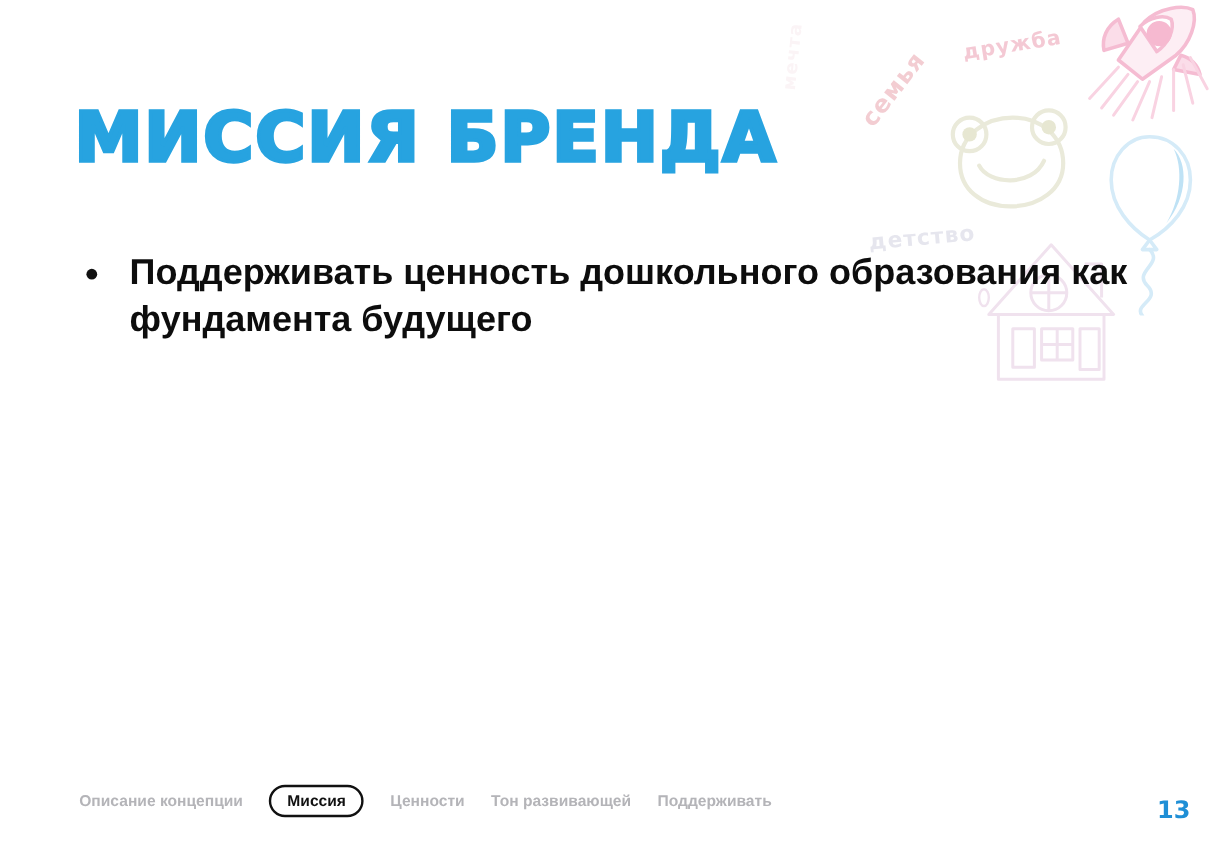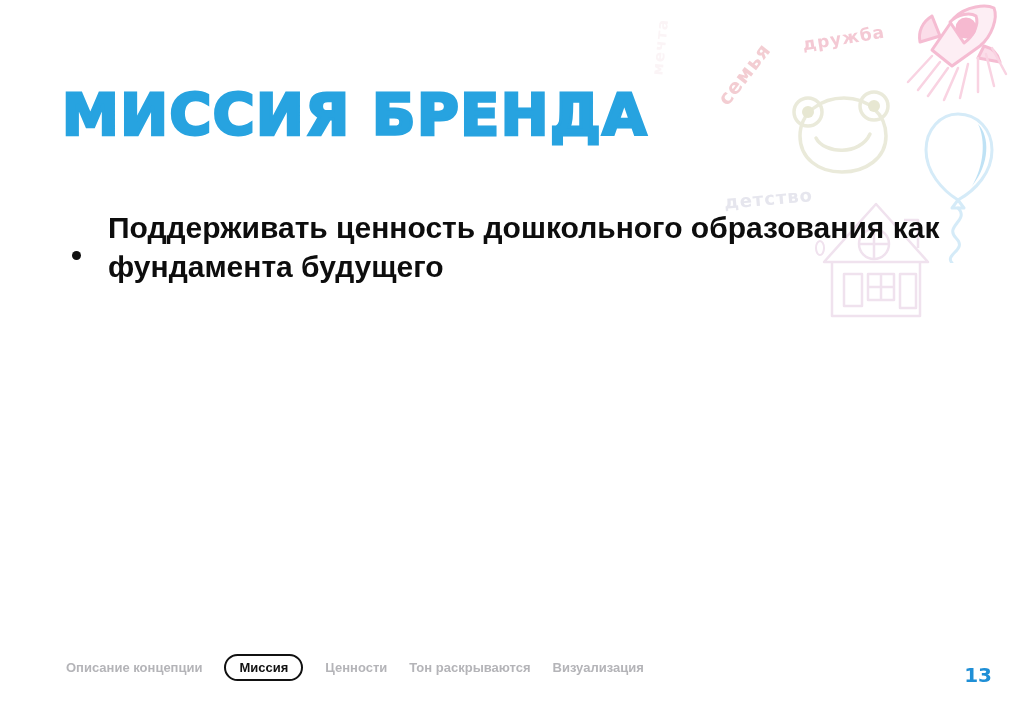--- a/index.html
+++ b/index.html
@@ -81,21 +81,21 @@
   
   .bullets {
     position: absolute;
     left: 72px;
     top: 208px;
     width: 900px;
     z-index: 2;
   }
   .bullet-row {
     display: flex;
-    align-items: center;
+    align-items: flex-start;
     margin-bottom: 22px;
   }
   .bullet-dot {
     width: 9px;
     height: 9px;
     border-radius: 50%;
     background: #111111;
     margin-top: 16px;
     margin-right: 27px;
     flex: 0 0 auto;
@@ -232,19 +232,19 @@
       <span class="bullet-dot"></span>
       <div class="bullet-text">Поддерживать ценность дошкольного образования как фундамента будущего</div>
     </div>
   </div>
 
 
   <nav class="footer">
     <span class="nav-item">Описание концепции</span>
     <span class="nav-item active">Миссия</span>
     <span class="nav-item">Ценности</span>
-    <span class="nav-item">Тон раскрываются</span>
-    <span class="nav-item">Визуализация</span>
+    <span class="nav-item">Тон развивающей</span>
+    <span class="nav-item">Поддерживать</span>
   </nav>
 
   <div class="page-number">13</div>
 
 </div>
 
 </body></html>

